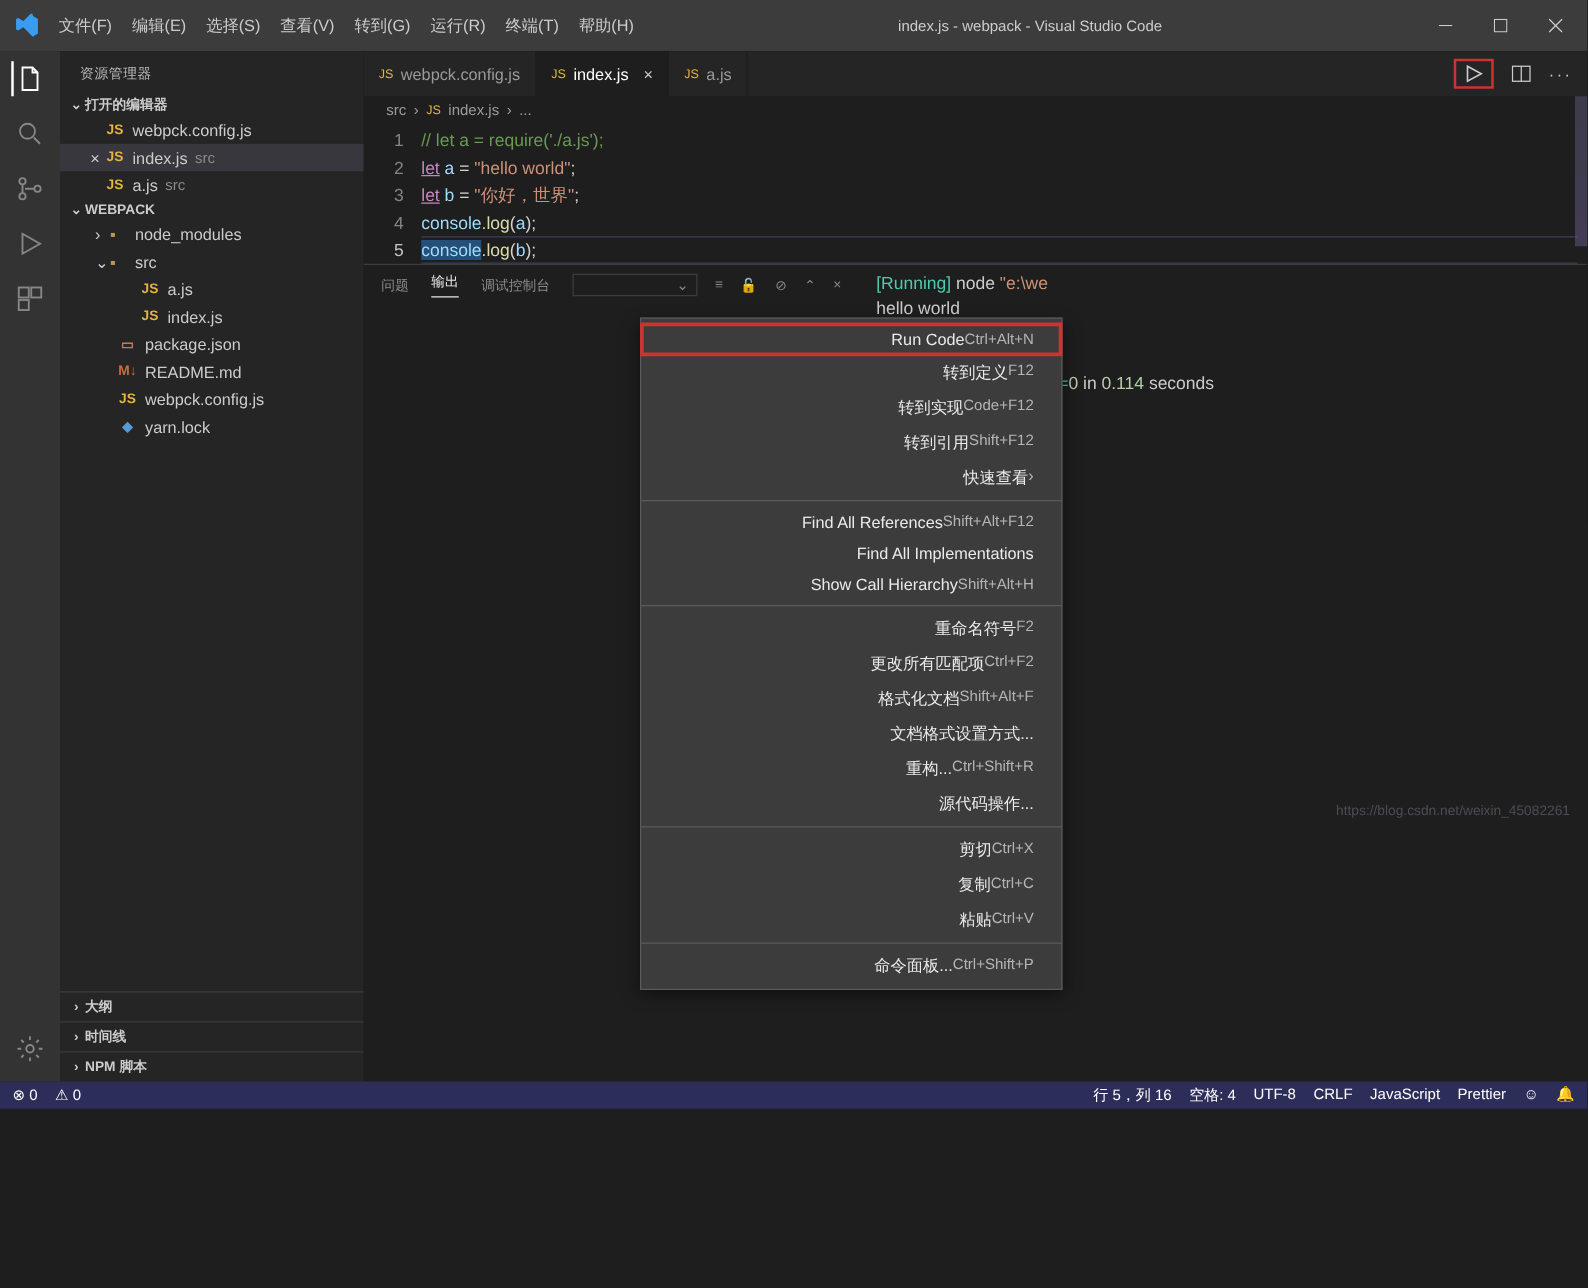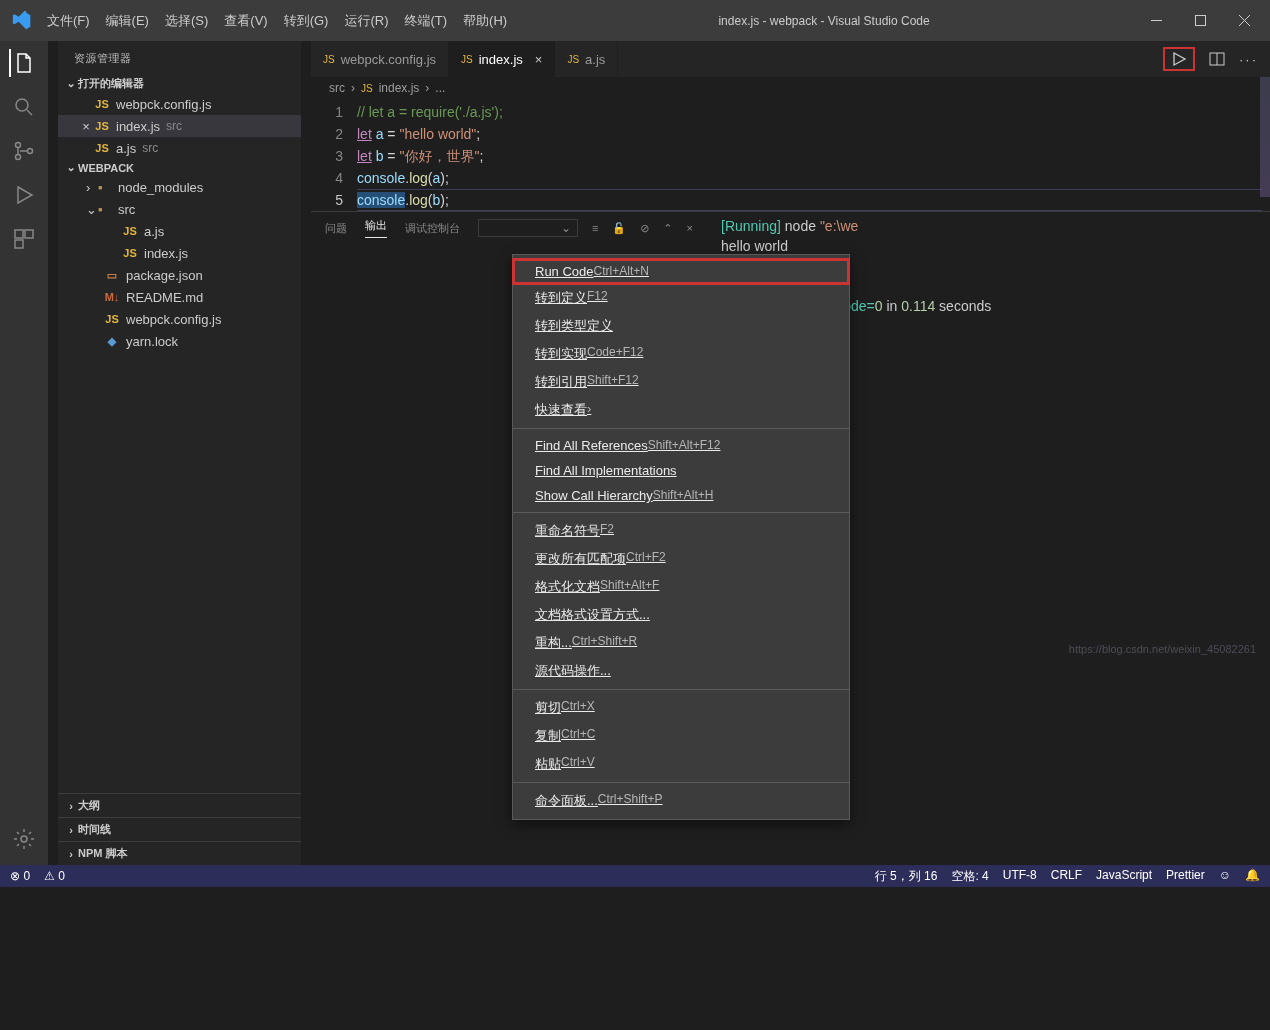--- a/index.html
+++ b/index.html
@@ -4,21 +4,21 @@
 <style>
 * { margin: 0; padding: 0; box-sizing: border-box; font-family: "Segoe UI", "Microsoft YaHei", sans-serif; }
 body { width: 1270px; height: 1030px; background: #1e1e1e; color: #ccc; overflow: hidden; font-size: 13px; }
 .titlebar { height: 41px; background: #3c3c3c; display: flex; align-items: center; padding: 0 4px; }
 .vs-logo { width: 20px; height: 20px; margin: 0 8px; }
 .menubar { display: flex; gap: 2px; }
 .menubar span { padding: 4px 7px; cursor: pointer; }
 .title-center { flex: 1; text-align: center; color: #ccc; font-size: 12px; }
 .win-controls { display: flex; gap: 0; }
 .win-controls div { width: 44px; height: 30px; display: flex; align-items: center; justify-content: center; }
-.main { display: flex; height: 824px; gap: 10px; }
+.main { display: flex; height: 824px; }
 .activitybar { width: 48px; background: #333333; display: flex; flex-direction: column; align-items: center; padding-top: 8px; gap: 16px; }
 .activitybar .ab-icon { width: 28px; height: 28px; display: flex; align-items: center; justify-content: center; opacity: 0.55; }
 .activitybar .ab-icon.active { opacity: 1; border-left: 2px solid #fff; margin-left: -2px; }
 .activitybar .bottom { margin-top: auto; margin-bottom: 12px; }
 .sidebar { width: 243px; background: #252526; display: flex; flex-direction: column; }
 .sidebar-title { padding: 10px 16px 8px; font-size: 11px; letter-spacing: 0.5px; color: #bbb; }
 .section-hdr { display: flex; align-items: center; padding: 2px 6px; font-size: 11px; font-weight: 700; color: #ccc; cursor: pointer; }
 .section-hdr .chev { width: 14px; text-align: center; }
 .tree { font-size: 13px; }
 .tree-item { display: flex; align-items: center; padding: 2px 0 2px 20px; height: 22px; cursor: pointer; }
@@ -55,21 +55,21 @@
 .panel { height: 208px; border-top: 1px solid #3c3c3c; background: #1e1e1e; display: flex; flex-direction: row; }
 .panel-tabs { display: flex; align-items: center; padding: 0 14px; height: 32px; gap: 18px; font-size: 11px; }
 .panel-tabs span { color: #8a8a8a; cursor: pointer; }
 .panel-tabs span.active { color: #e7e7e7; border-bottom: 1px solid #e7e7e7; padding-bottom: 4px; }
 .panel-right { margin-left: auto; display: flex; gap: 14px; align-items: center; }
 .panel-body { padding: 4px 14px; font-family: Consolas, monospace; font-size: 14px; line-height: 20px; }
 .run { color: #4ec9b0; } .done { color: #569cd6; } .num { color: #b5cea8; } .pth { color: #ce9178; }
 .statusbar { height: 22px; background: #2d2d5a; color: #fff; display: flex; align-items: center; font-size: 12px; padding: 0 10px; gap: 14px; }
 .statusbar .right { margin-left: auto; display: flex; gap: 14px; }
 .context-menu { position: absolute; left: 512px; top: 254px; width: 338px; background: #3c3c3c; border: 1px solid #5a5a5a; box-shadow: 0 4px 12px rgba(0,0,0,0.5); z-index: 100; padding: 4px 0; }
-.cm-item { display: flex; justify-content: flex-start; padding: 5px 22px; font-size: 13px; color: #eaeaea; cursor: pointer; text-decoration: underline; }
+.cm-item { display: flex; justify-content: flex-end; padding: 5px 22px; font-size: 13px; color: #eaeaea; cursor: pointer; }
 .cm-item .sc { color: #b5b5b5; font-size: 12px; }
 .cm-item.hl-red { outline: 3px solid #cc3333; outline-offset: -2px; }
 .cm-sep { height: 1px; background: #5a5a5a; margin: 4px 0; }
 .cm-item .arrow { color: #b5b5b5; }
 .select { border: 1px solid #3c3c3c; padding: 1px 24px 1px 8px; font-size: 12px; color: #ccc; position: relative; min-width: 100px; }
 .watermark { position: absolute; right: 14px; bottom: 210px; color: #6a6a7a; font-size: 11px; opacity: 0.6; }
 svg { display: block; }
 </style>
 </head>
 <body>
@@ -334,24 +334,20 @@
 <div class="context-menu" id="cmenu">
     <div class="cm-item hl-red">
       <span>Run Code</span>
       <span class="sc">Ctrl+Alt+N</span>
     </div>
     <div class="cm-item">
       <span>转到定义</span>
       <span class="sc">F12</span>
     </div>
     <div class="cm-item">
-      <span>转到类型定义</span>
-      <span class="sc"></span>
-    </div>
-    <div class="cm-item">
       <span>转到实现</span>
       <span class="sc">Code+F12</span>
     </div>
     <div class="cm-item">
       <span>转到引用</span>
       <span class="sc">Shift+F12</span>
     </div>
     <div class="cm-item">
       <span>快速查看</span>
       <span class="arrow">›</span>

